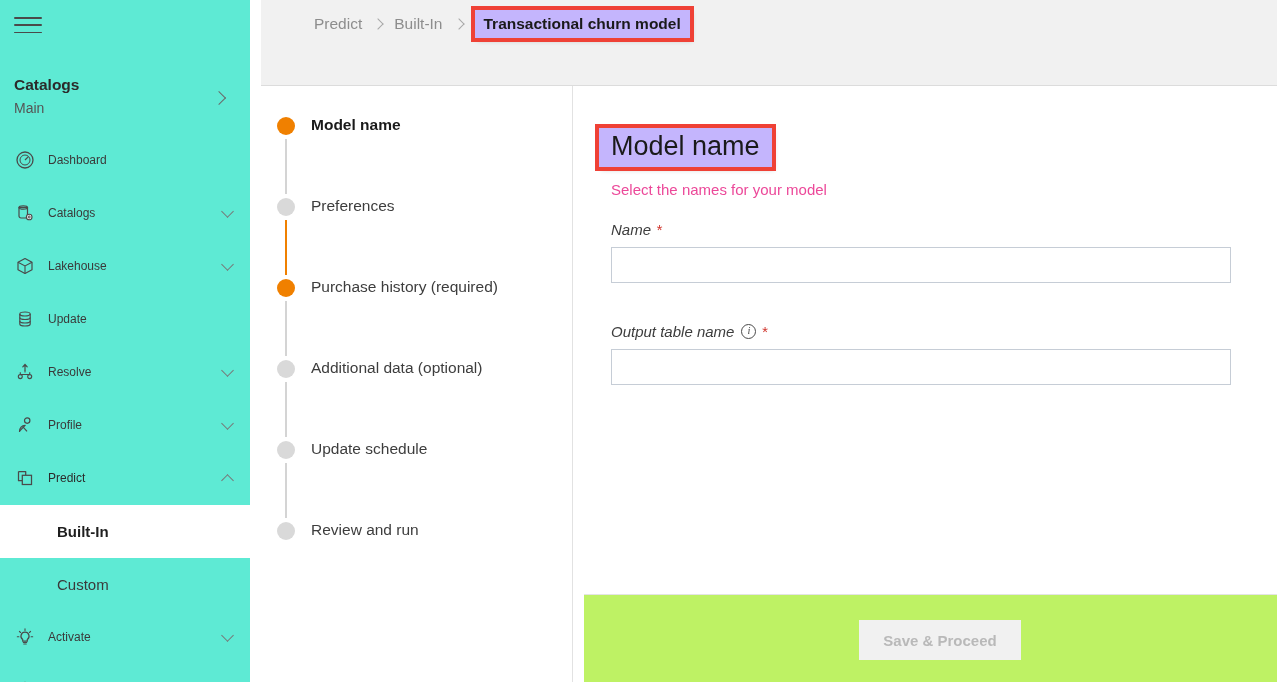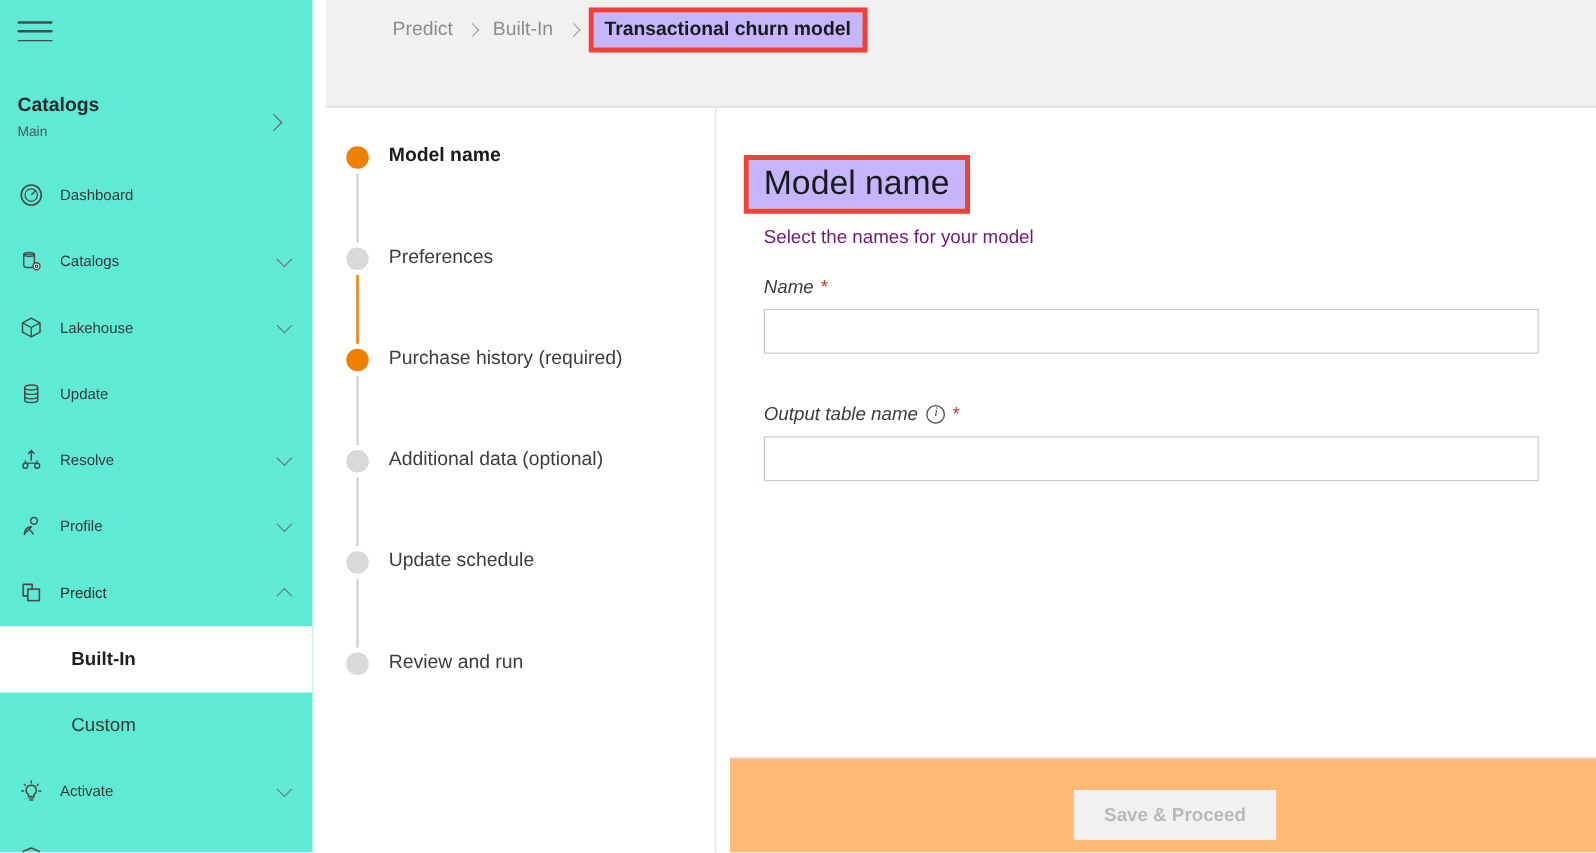--- a/index.html
+++ b/index.html
@@ -29,21 +29,21 @@
   .hamburger span { display:block; height: 1.5px; background: #4a4a4a; border-radius: 1px; }
 
   .catalogs {
     margin-top: 40px;
     padding: 0 14px 0 14px;
     display: flex; align-items: flex-start; justify-content: space-between;
     cursor: pointer;
   }
   .catalogs-text { line-height: 1.35; }
   .catalogs-title { font-size: 15.5px; font-weight: 600; color: #2b2b2b; }
-  .catalogs-sub { font-size: 11px; color: #555; margin-top: 3px; }
+  .catalogs-sub { font-size: 14px; color: #555; margin-top: 3px; }
   .chev-right {
     width: 10px; height: 10px;
     border-right: 1.6px solid #6a6a6a; border-top: 1.6px solid #6a6a6a;
     transform: rotate(45deg);
     margin-top: 18px; margin-right: 12px;
   }
 
   .nav { margin-top: 16px; }
   .nav-item {
     height: 53px;
@@ -143,21 +143,21 @@
   .step-label.active { font-weight: 700; color: #1a1a1a; }
 
   
   .form-col { flex: 1 1 auto; position: relative; padding-left: 26px; padding-top: 42px; }
   .form-title {
     font-size: 27px; color: #1a1a1a; font-weight: 400;
     display: inline-block;
     padding: 3px 12px 5px 12px;
     line-height: 1.15;
   }
-  .form-sub { font-size: 15px; color: #701a75; margin: 14px 0 0 12px; }
+  .form-sub { font-size: 15px; color: #ec4899; margin: 14px 0 0 12px; }
   .field { margin: 23px 0 0 12px; }
   .field-label { font-size: 15px; color: #3d3d3d; display: flex; align-items: center; font-style: italic; }
   .req { color: #d0342c; margin-left: 5px; font-size: 15px; }
   .info-icon {
     width: 15px; height: 15px; margin-left: 7px;
     border: 1.3px solid #4a4a4a; border-radius: 50%;
     display: inline-flex; align-items: center; justify-content: center;
     font-size: 10.5px; color: #4a4a4a; font-family: "Liberation Serif", serif;
     line-height: 1; cursor: pointer;
   }
@@ -169,23 +169,23 @@
     font-size: 14px; color: #222;
     padding: 0 10px;
     outline: none;
     font-family: "Liberation Sans", sans-serif;
   }
   .gap2 { margin-top: 40px; }
 
   .footer {
     position: absolute;
     left: 323px; right: 0; bottom: 0;
-    height: 76px;
+    height: 88px;
     border-top: 1px solid #e4e4e4;
-    background: #fdba74;
+    background: #bef264;
   }
   .save-btn {
     position: absolute; left: 275px; top: 25px;
     width: 162px; height: 40px;
     background: #f1f1f1; border: none;
     color: #b9b9b9; font-size: 15px; font-weight: 600;
     font-family: "Liberation Sans", sans-serif;
     cursor: default;
   }
 </style>

